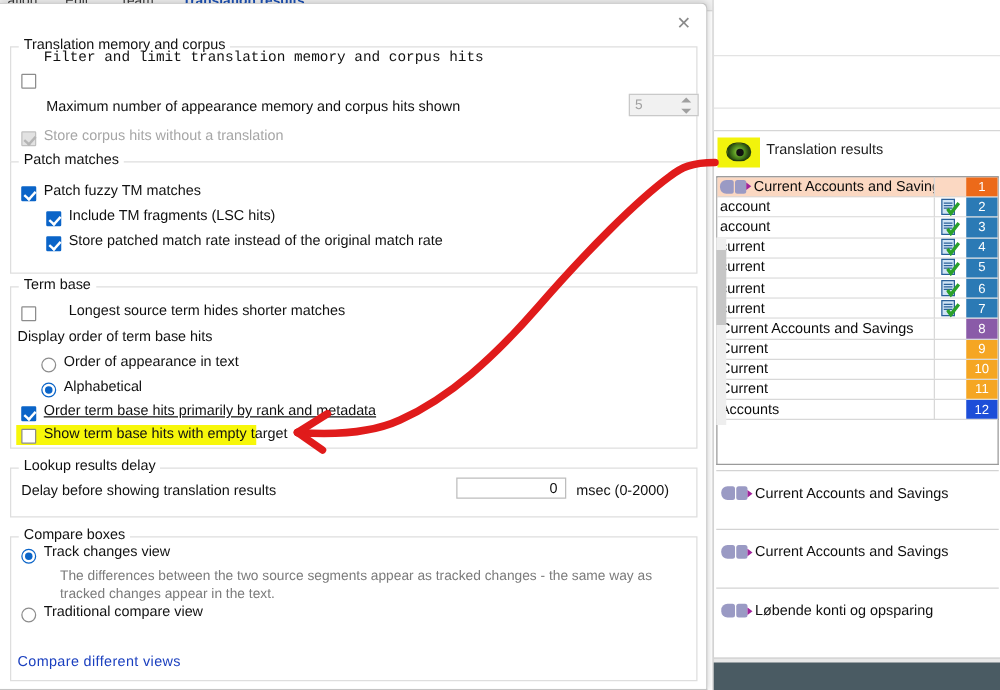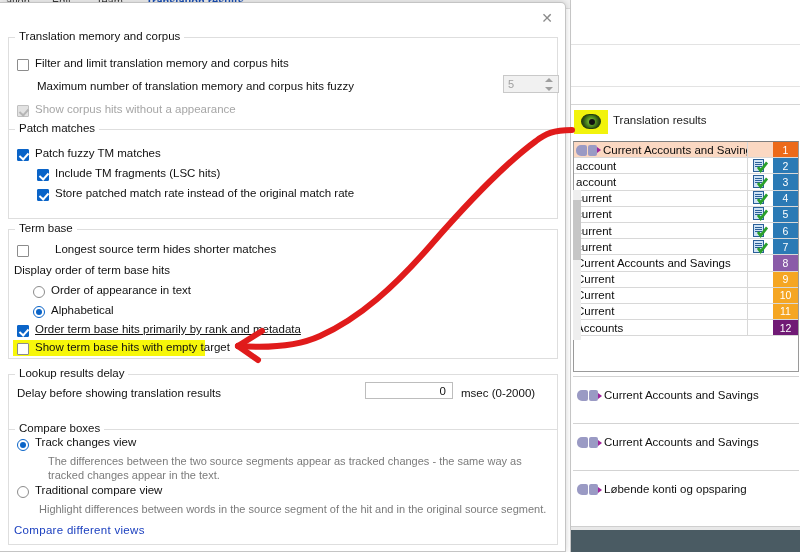--- a/index.html
+++ b/index.html
@@ -315,21 +315,21 @@
         <div class="tr-num" style="background: rgb(245, 166, 35);">10</div>
       </div>
       <div class="tr-row" style="background: rgb(255, 255, 255);">
         <div class="tr-text">Current</div>
         <div class="tr-icoslot"></div>
         <div class="tr-num" style="background: rgb(245, 166, 35);">11</div>
       </div>
       <div class="tr-row" style="background: rgb(255, 255, 255);">
         <div class="tr-text">Accounts</div>
         <div class="tr-icoslot"></div>
-        <div class="tr-num" style="background: #701a75;">12</div>
+        <div class="tr-num" style="background: #1d4ed8;">12</div>
       </div>
     </div>
 
   <div class="tr-scrollbox"></div>
   <div class="left-scroll" style="left:2px;top:190px;">
     <div class="thumb"></div>
   </div>
 
   <div id="hitboxes">
       <div class="hitbox" style="top: 376px;">
@@ -347,33 +347,33 @@
   <div class="bottom-dark"></div>
 </div>
 
 <div class="dialog">
   <div class="dlg-close">✕</div>
 
   <div class="group" style="top:34px;height:100px;">
     <div class="glabel">Translation memory and corpus</div>
 
     <div class="cb" style="left:8px;top:21px;"></div>
-    <div class="opt" style="left:26px;top:19px;">Filter and limit translation memory and corpus hits</div>
-
-    <div class="opt" style="left:28px;top:42px;">Maximum number of translation memory and corpus hits fuzzy</div>
+    <div class="opt" style="left:26px;top:2px;font-family:Liberation Mono, monospace;">Filter and limit translation memory and corpus hits</div>
+
+    <div class="opt" style="left:28px;top:42px;">Maximum number of appearance memory and corpus hits shown</div>
     <div class="spin" style="left:494px;top:37px;">
       <span class="v">5</span>
       <span class="arrows">
           <i class="up"></i>
           <i class="dn"></i>
         </span>
     </div>
 
     <div class="cb dis" style="left:8px;top:67px;"></div>
-    <div class="opt dim" style="left:26px;top:65px;">Show corpus hits without a appearance</div>
+    <div class="opt dim" style="left:26px;top:65px;">Store corpus hits without a translation</div>
   </div>
 
   <div class="group" style="top:126px;height:90px;">
     <div class="glabel">Patch matches</div>
 
     <div class="cb on" style="left:8px;top:19px;"></div>
     <div class="opt" style="left:26px;top:17px;">Patch fuzzy TM matches</div>
 
     <div class="cb on" style="left:28px;top:39px;"></div>
     <div class="opt" style="left:46px;top:37px;">Include TM fragments (LSC hits)</div>
@@ -397,39 +397,38 @@
     <div class="opt" style="left:42px;top:74px;">Alphabetical</div>
 
     <div class="cb on" style="left:8px;top:95px;"></div>
     <div class="opt" style="left:26px;top:93px;text-decoration:underline;">Order term base hits primarily by rank and metadata</div>
 
     <div class="hl" style="position:absolute;left:4px;top:110px;width:192px;height:16px;"></div>
     <div class="cb" style="left:8px;top:113px;"></div>
     <div class="opt" style="left:26px;top:111px;">Show term base hits with empty target</div>
   </div>
 
-  <div class="group" style="top:371px;height:56px;">
+  <div class="group" style="top:371px;height:40px;">
     <div class="glabel">Lookup results delay</div>
     <div class="opt" style="left:8px;top:12px;">Delay before showing translation results</div>
     <div class="textbox" style="left:356px;top:7px;">
       <span class="v">0</span>
     </div>
     <div class="opt" style="left:452px;top:12px;">msec (0-2000)</div>
   </div>
 
   <div class="group" style="top:426px;height:116px;">
     <div class="glabel">Compare boxes</div>
 
     <div class="rb on" style="left:8px;top:9px;"></div>
     <div class="opt" style="left:26px;top:6px;">Track changes view</div>
     <div class="desc" style="left:39px;top:24px;">The differences between the two source segments appear as tracked changes - the same way as tracked changes appear in the text.</div>
 
     <div class="rb" style="left:8px;top:56px;"></div>
     <div class="opt" style="left:26px;top:54px;">Traditional compare view</div>
-    <div class="desc" style="left:30px;top:72px;">Highlight differences between words in the source segment of the hit and in the original source segment.</div>
 
     <div class="link" style="left:5px;top:94px;">Compare different views</div>
   </div>
 </div>
 
 <svg class="annot" viewBox="0 0 800 552">
   <path d="M572,130 C553,130 545,134 536,141 C510,160 470,200 430,246
            C395,286 360,318 320,336 C296,347 266,348 238,346" stroke="#e01b1b" stroke-width="6" fill="none" stroke-linecap="round"></path>
   <path d="M238,346 L262,331" stroke="#e01b1b" stroke-width="6" fill="none" stroke-linecap="round"></path>
   <path d="M238,346 L258,360" stroke="#e01b1b" stroke-width="6" fill="none" stroke-linecap="round"></path>

